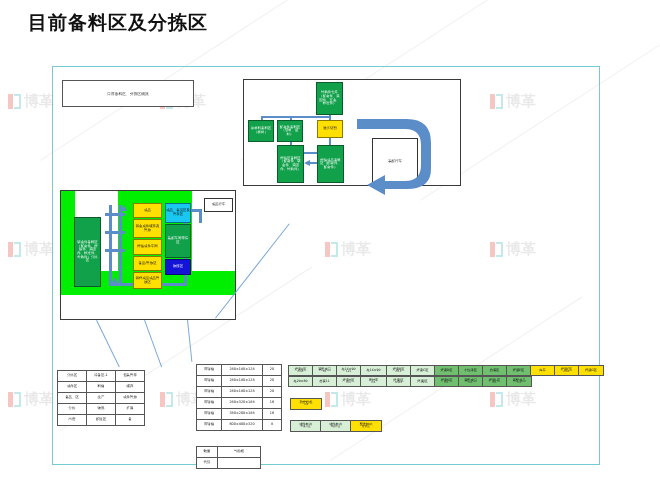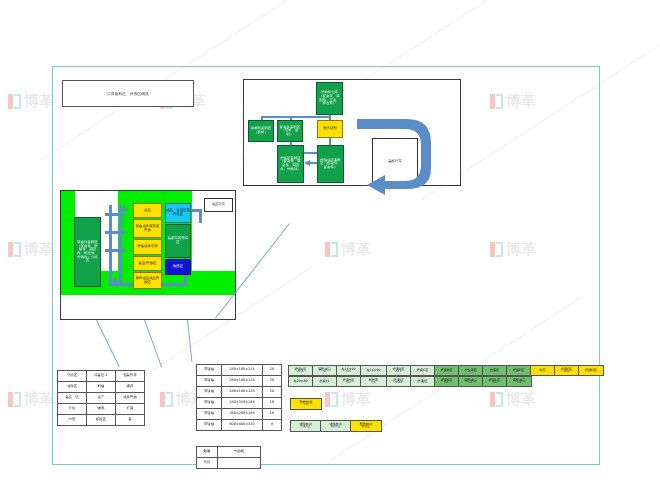--- a/index.html
+++ b/index.html
@@ -225,20 +225,21 @@
   .c-green { background: #d6efd6; }
   .c-green2 { background: #6fbf6f; }
   .c-yellow { background: #ffe000; }
   .sub { font-size: 2.6px; color: #333; }
 </style>
 </head>
 <body>
 
 <div id="slide">
 
+  <div id="slide-title">目前备料区及分拣区</div>
 
   <div class="watermark" style="left:8px; top:92px;">
     <span class="wm-mark">
         <span class="wm-l"></span>
         <span class="wm-g"></span>
       </span>
     <span class="wm-text">博革</span>
   </div>
   <div class="watermark" style="left:160px; top:92px;">
     <span class="wm-mark">

